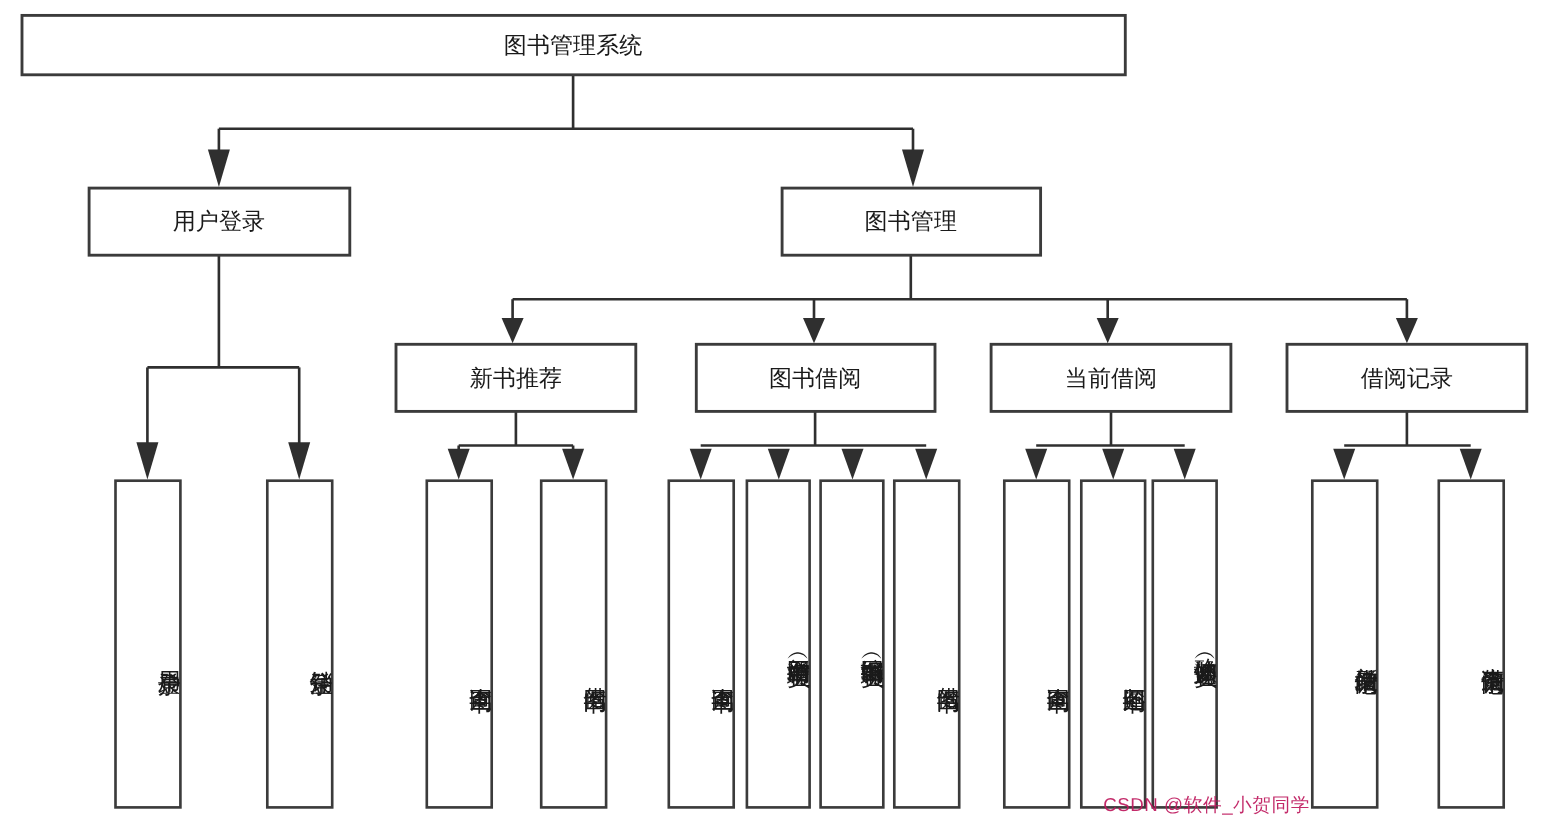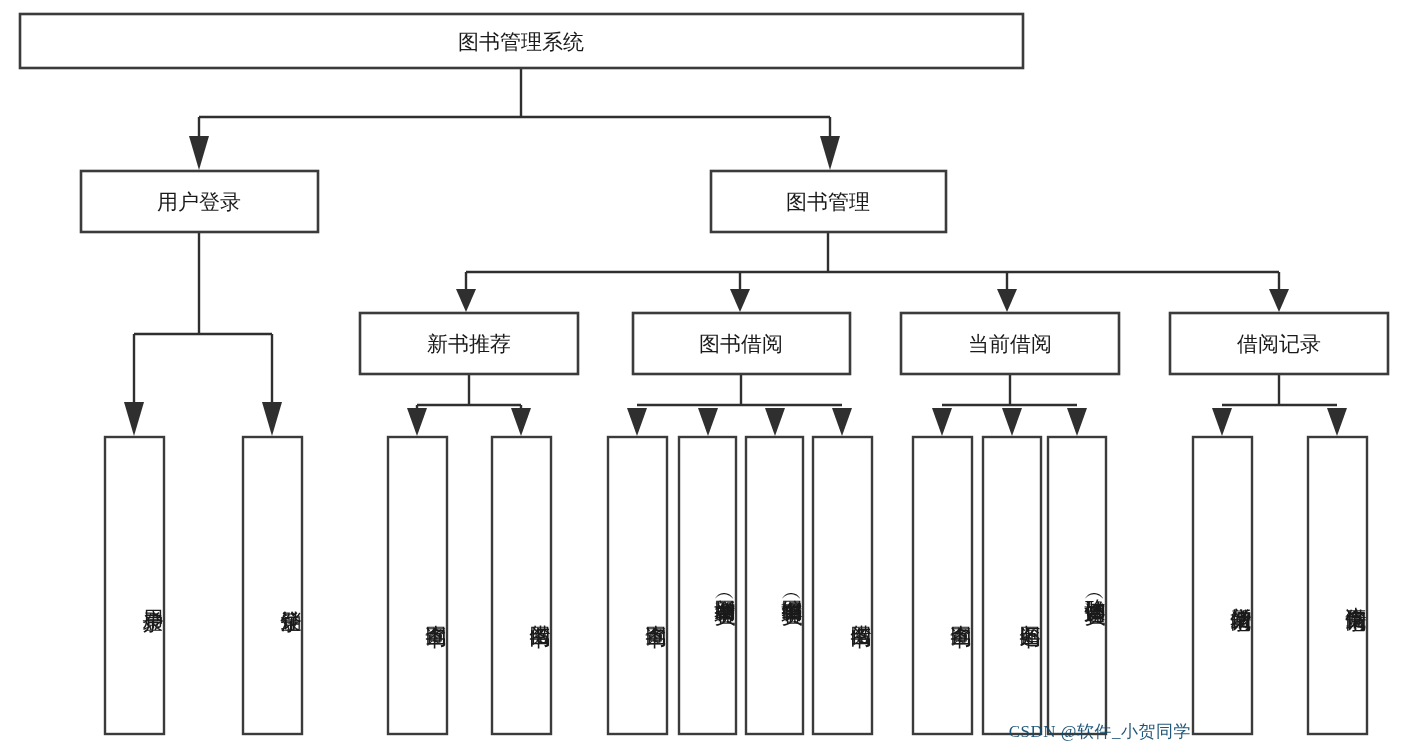--- a/index.html
+++ b/index.html
@@ -62,23 +62,23 @@
     line-height: 1.06;
     color: #1a1a1a;
     letter-spacing: 1px;
     white-space: nowrap;
     pointer-events: none;
   }
   .watermark {
     position: absolute;
     right: 8px;
     bottom: 4px;
-    font-family: Liberation Serif, serif;
+    font-family: Liberation Sans, sans-serif;
     font-size: 17px;
-    color: #0c4a6e;
+    color: #be185d;
     opacity: 0.92;
     letter-spacing: 0.5px;
     white-space: nowrap;
   }
 </style>
 </head>
 <body>
 
 <div id="diagram-root">
 

